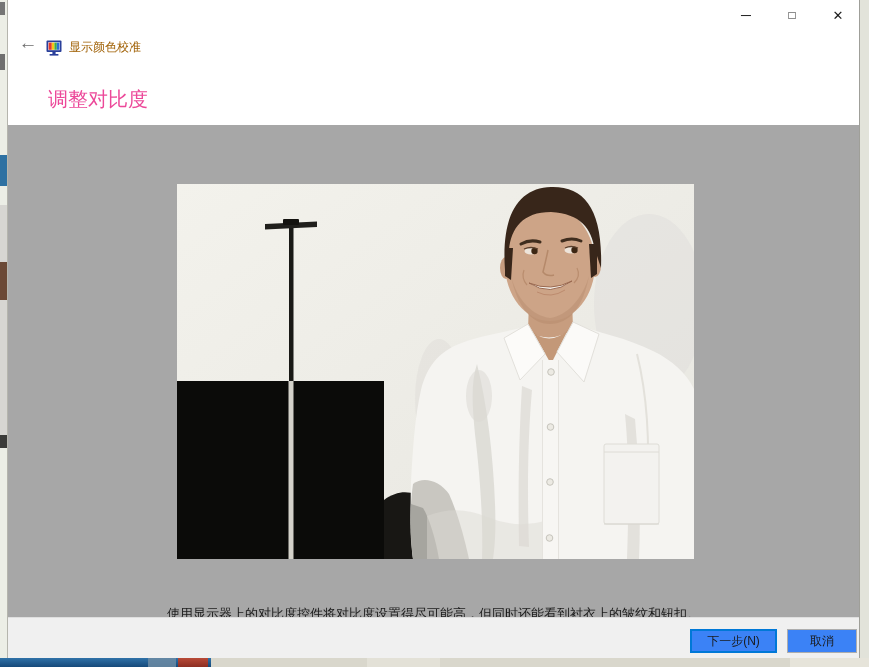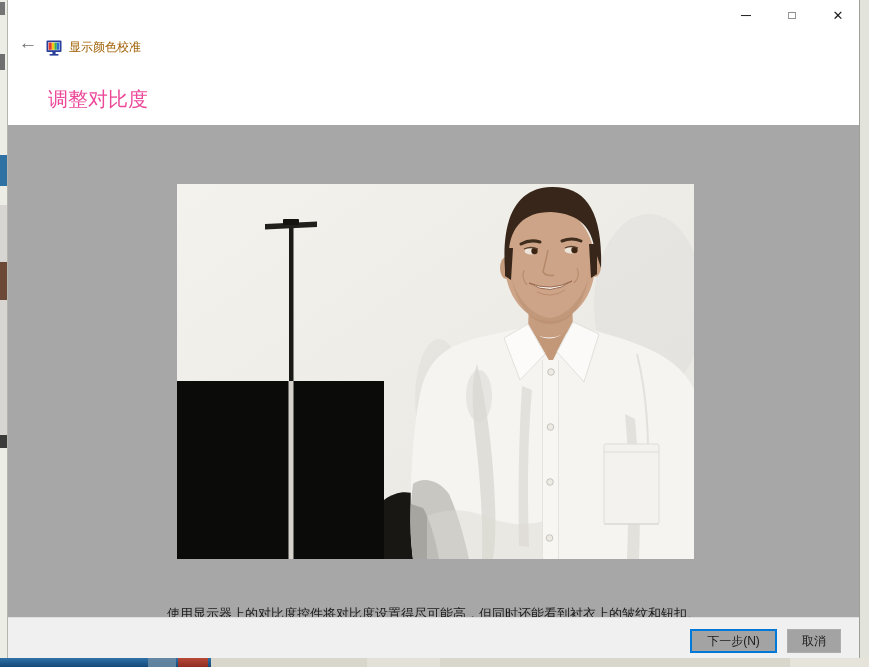--- a/index.html
+++ b/index.html
@@ -41,25 +41,25 @@
   .app-title { position:absolute; left:61px; top:39px; font-size:12px; color:#a16207; }
   .page-heading { position:absolute; left:40px; top:86px; font-size:20px; color:#ec4899; }
 
   .content { position:absolute; left:0; top:125px; width:100%; height:492px; background:#a7a7a7; }
   .photo { position:absolute; left:169px; top:59px; width:517px; height:375px; display:block; }
   .instruction { position:absolute; left:0; top:444px; width:100%; text-align:center;
                  font-size:13px; color:#1b1b1b;margin-top:36px; }
 
   .footer { position:absolute; left:0; top:617px; width:100%; height:41px; background:#f0f0f0;
             border-top:1px solid #dfdfdf; }
-  .btn { position:absolute; top:11px; height:24px; background:#a3a3a3; font-size:12px; color:#1a1a1a;
+  .btn { position:absolute; top:11px; height:24px; background:#3b82f6; font-size:12px; color:#1a1a1a;
          font-family:"Liberation Sans","DejaVu Sans",sans-serif; display:flex; align-items:center;
          justify-content:center; cursor:default; }
   .btn-next { left:682px; width:87px; border:2px solid #0078d7; }
-  .btn-cancel { left:779px; width:54px; border:1px solid #adadad;justify-content:center; }
+  .btn-cancel { left:779px; width:70px; border:1px solid #adadad;justify-content:center; }
 </style>
 </head>
 <body>
 
 <div class="desk-left">
   <div class="frag frag-text1"></div>
   <div class="frag frag-text2"></div>
   <div class="frag frag-bluebar"></div>
   <div class="frag frag-photo">
     <div class="frag frag-brown"></div>

